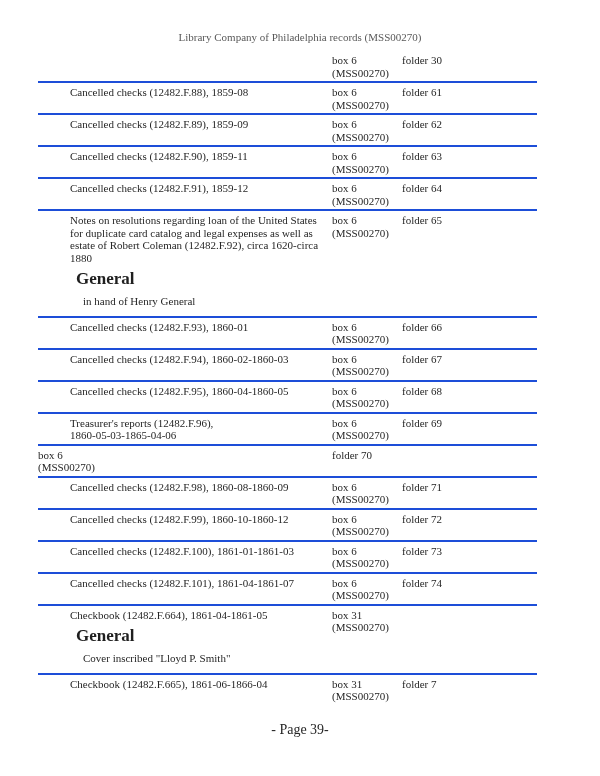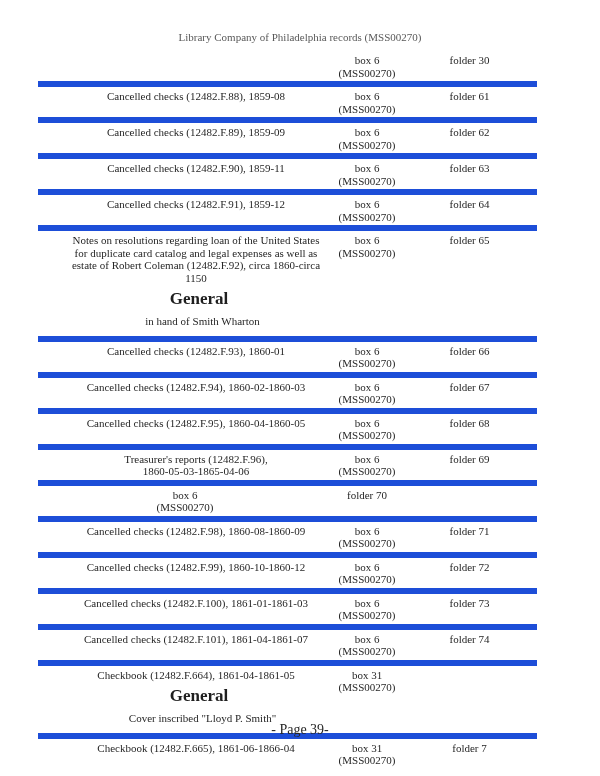--- a/index.html
+++ b/index.html
@@ -24,26 +24,25 @@
   }
   .listing {
     margin: 7px 63px 0 38px; 
   }
   .row {
     display: grid;
     grid-template-columns: 294px 70px 1fr;
     padding: 3px 0 2px 0;
   }
   .row + .row {
-    border-top: 6px solid #1d4ed8;
+    border-top: 2px solid #1d4ed8;
   }
   .cell {
     font-size: 11px;
     line-height: 12.5px;
-    text-align: center;
   }
   .title-cell {
     padding-left: 32px;
     padding-right: 10px;
   }
   .item-title {
     white-space: pre-line; 
   }
   .general-heading {
     font-weight: bold;
@@ -128,23 +127,23 @@
       </div>
       <div class="cell box-cell">
         <div>box 6</div>
         <div>(MSS00270)</div>
       </div>
       <div class="cell folder-cell">folder 64</div>
     </div>
 
     <div class="row">
       <div class="cell title-cell">
-        <div class="item-title">Notes on resolutions regarding loan of the United States for duplicate card catalog and legal expenses as well as estate of Robert Coleman (12482.F.92), circa 1860-circa 1150</div>
+        <div class="item-title">Notes on resolutions regarding loan of the United States for duplicate card catalog and legal expenses as well as estate of Robert Coleman (12482.F.92), circa 1620-circa 1880</div>
         <div class="general-heading">General</div>
-        <div class="general-note">in hand of Smith Wharton</div>
+        <div class="general-note">in hand of Henry General</div>
       </div>
       <div class="cell box-cell">
         <div>box 6</div>
         <div>(MSS00270)</div>
       </div>
       <div class="cell folder-cell">folder 65</div>
     </div>
 
     <div class="row">
       <div class="cell title-cell">

